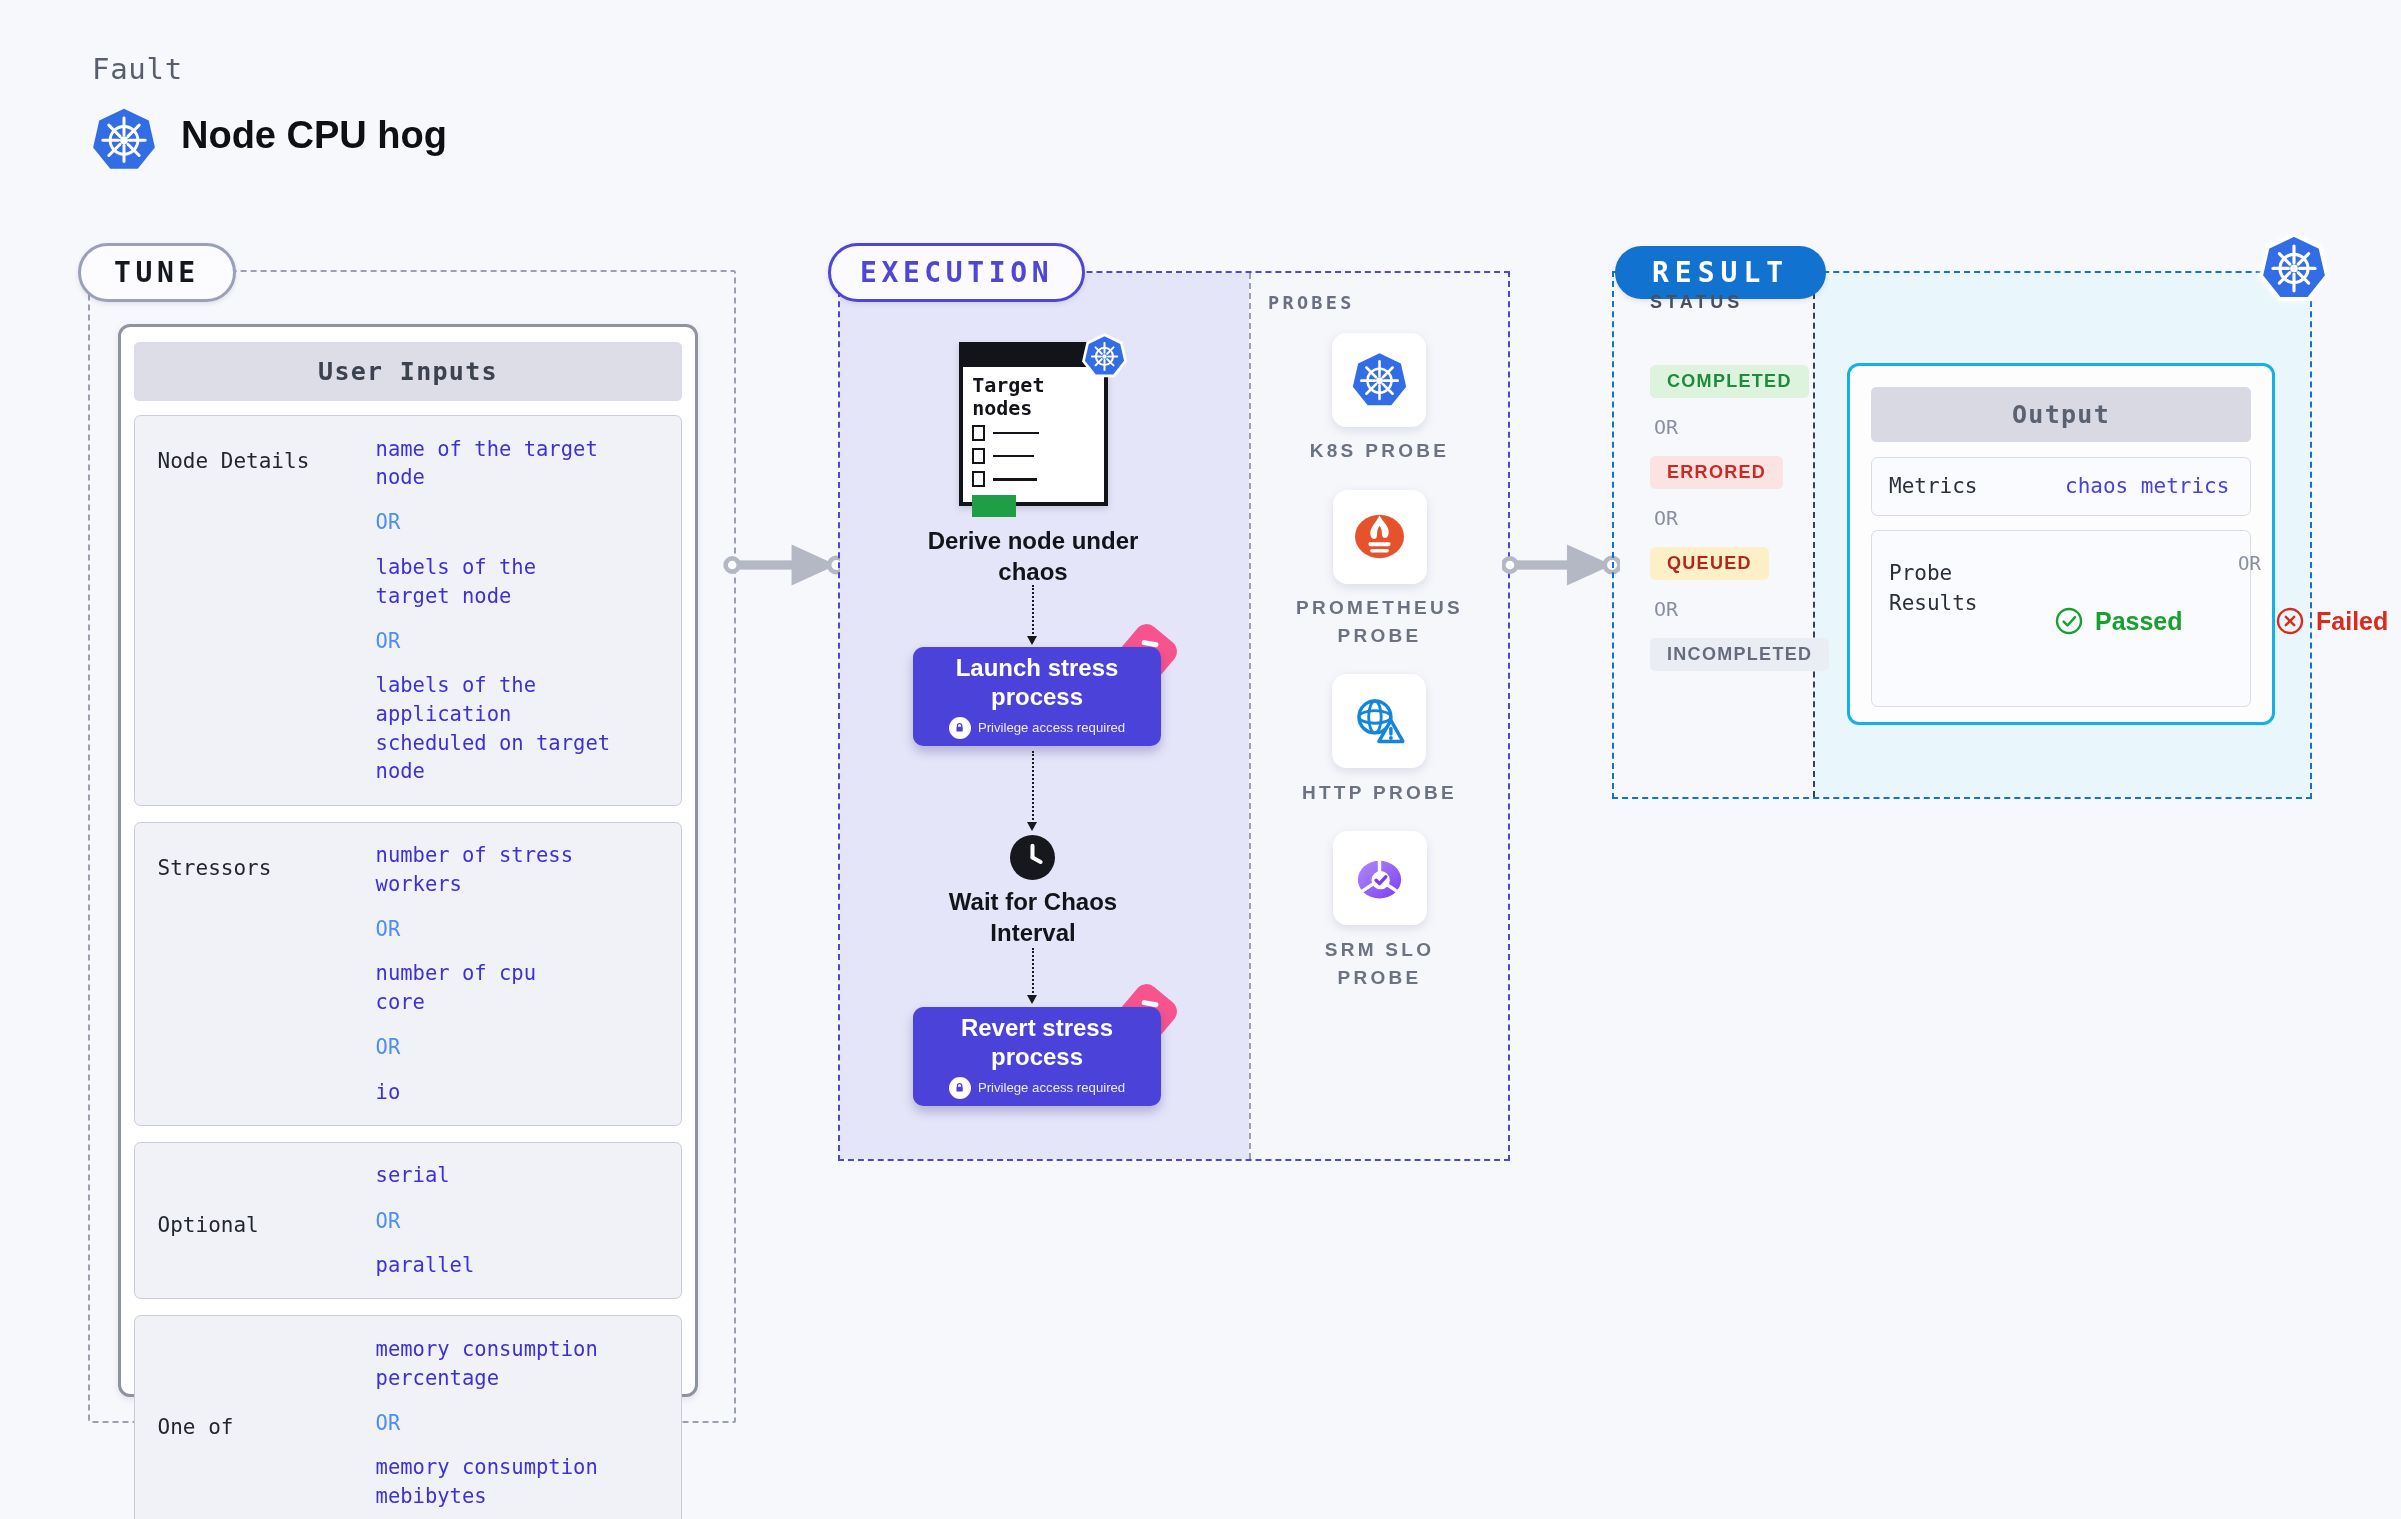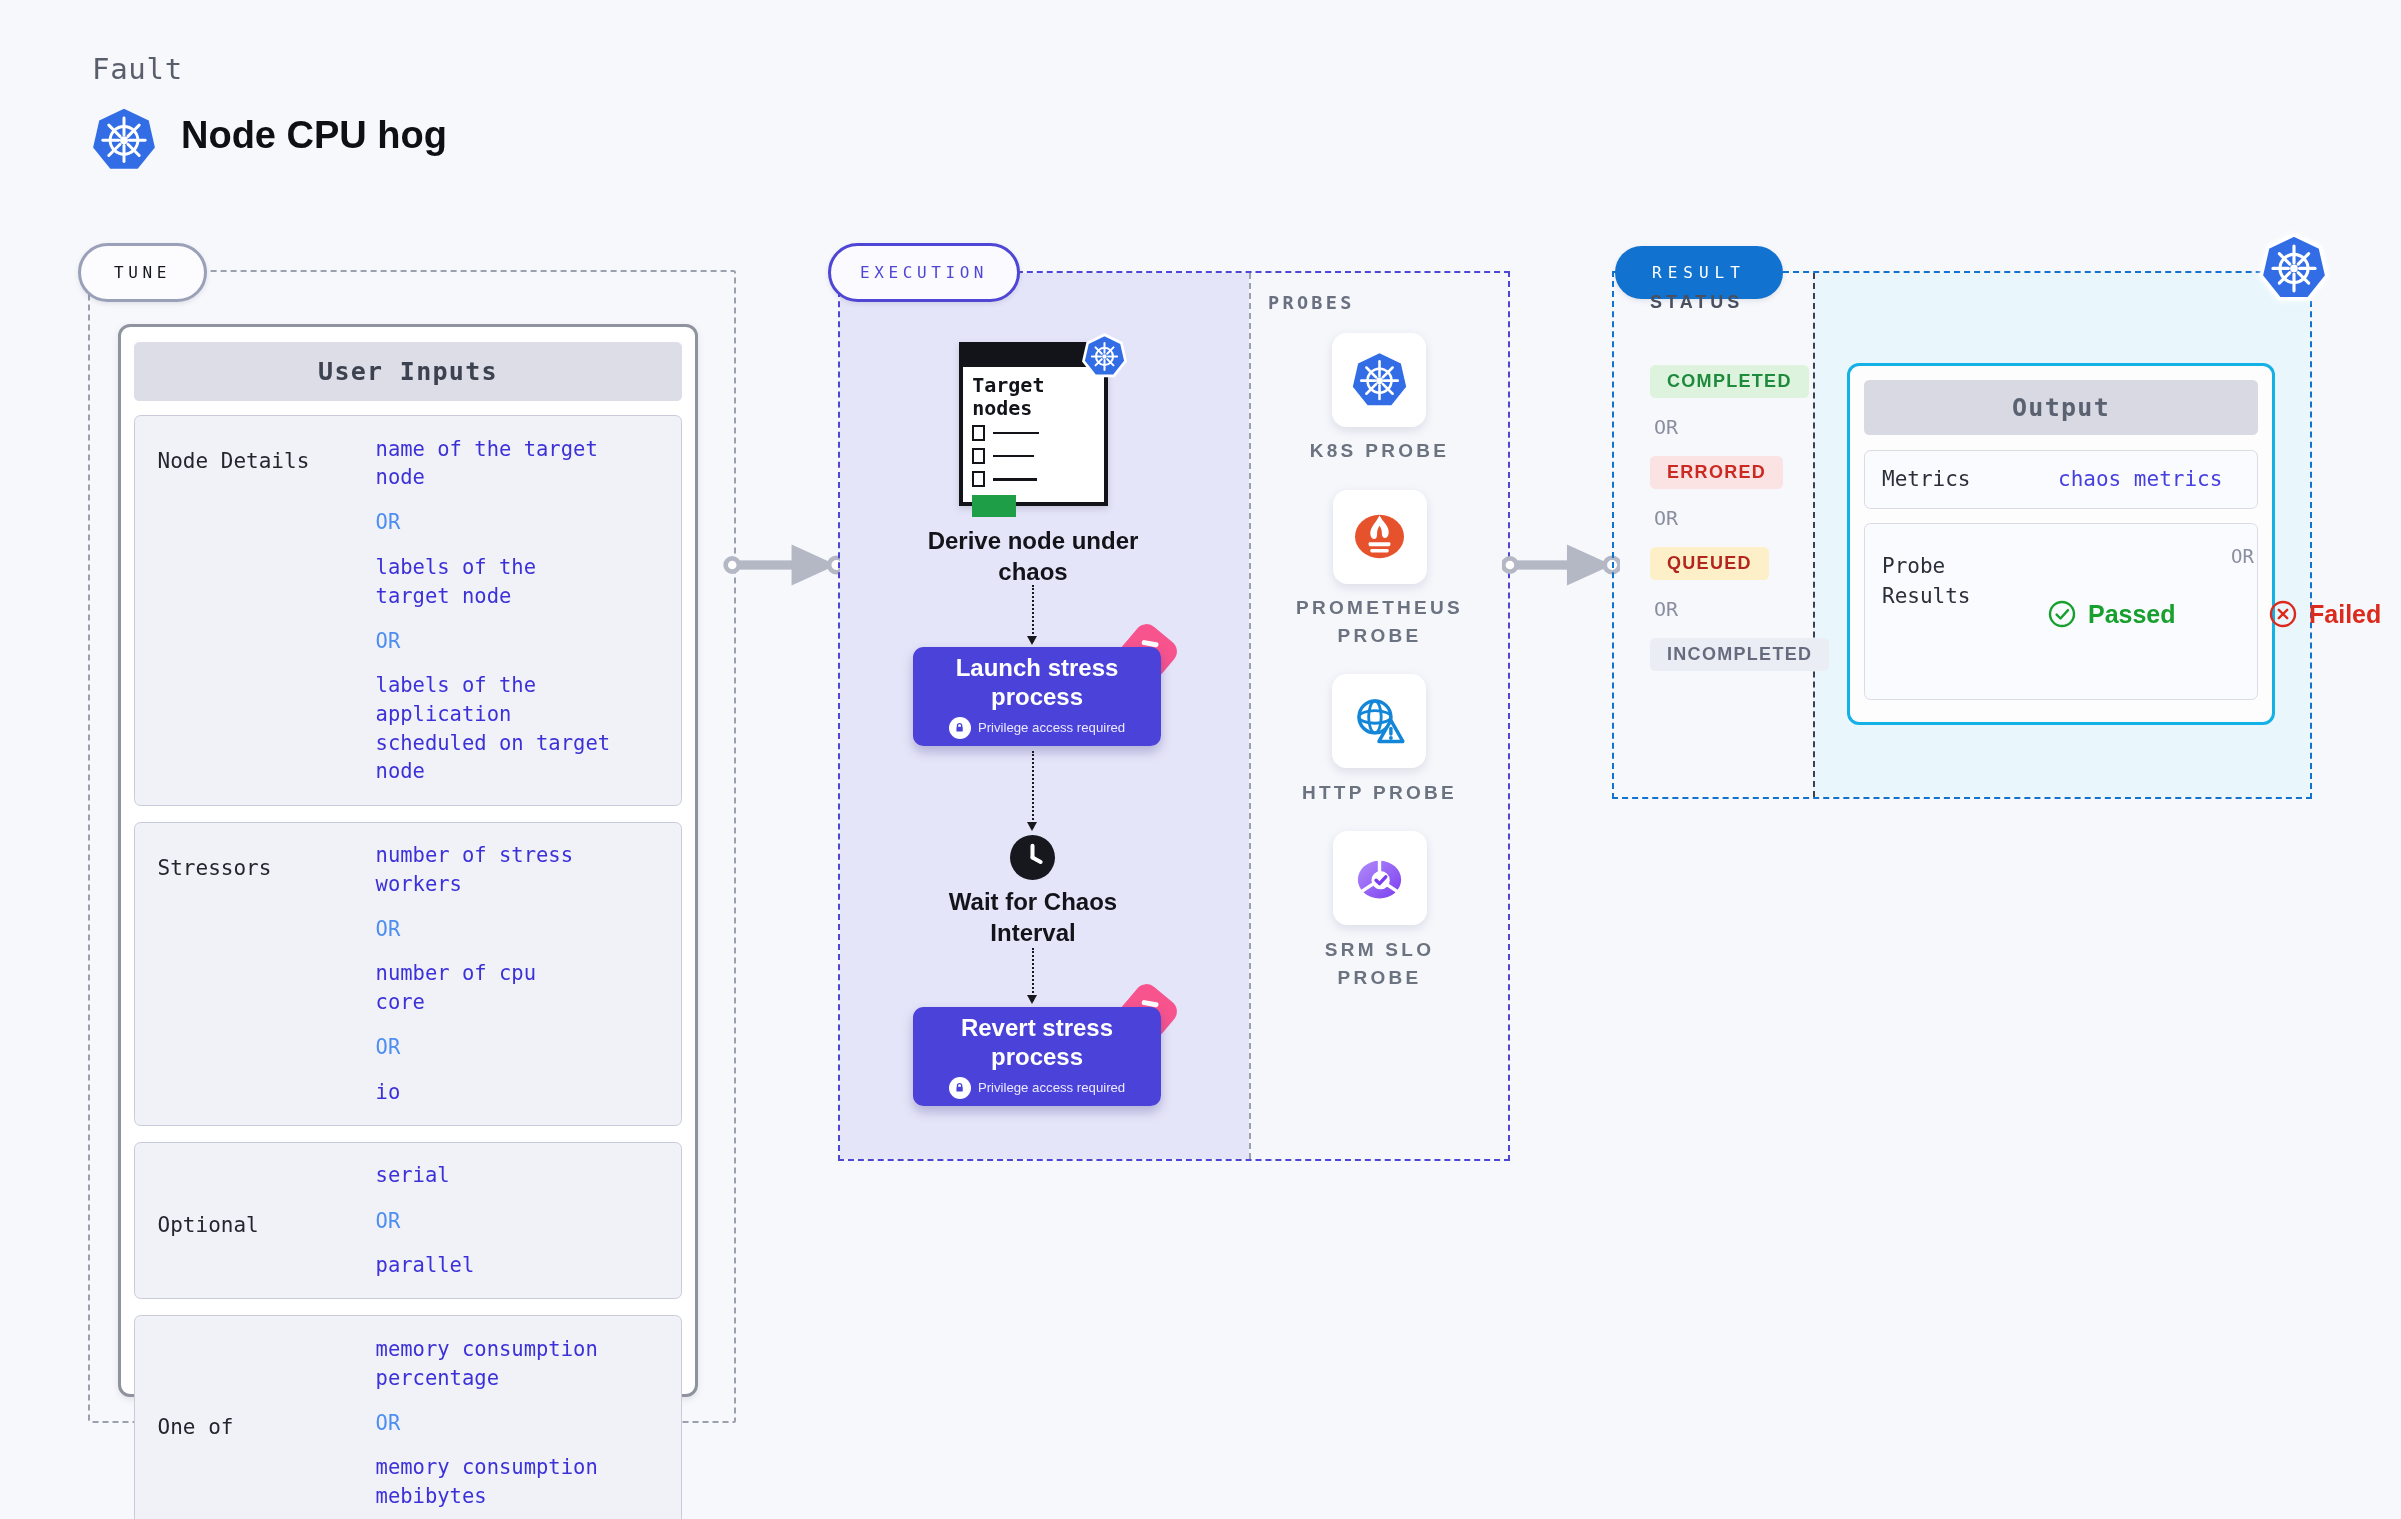--- a/index.html
+++ b/index.html
@@ -9,21 +9,21 @@
   .mono{font-family:"DejaVu Sans Mono","Liberation Mono",monospace;}
   .sans{font-family:"Liberation Sans","DejaVu Sans",sans-serif;}
 
   
   .kicker{left:92px;top:52px;font-size:29px;color:#585e6b;letter-spacing:0.7px;}
   .page-title{left:181px;top:114px;font-size:38px;font-weight:bold;color:#0e1013;}
   .hdr-k8s{left:91px;top:106px;width:66px;height:66px;}
 
   
   .pill{position:absolute;display:flex;align-items:center;justify-content:center;
-        border-radius:660px;font-weight:normal;font-size:16px;letter-spacing:4.6px;height:53px;
+        border-radius:660px;font-weight:bold;font-size:28px;letter-spacing:4.6px;height:53px;
         box-shadow:0 2px 5.3px rgba(60,64,90,.12);}
   .pill-tune{left:78px;top:243px;padding:0 33px;background:#fcfcfe;border:3.3px solid #9aa0b8;color:#16181f;}
   .pill-exec{left:828px;top:243px;padding:0 29px;background:#fbfbff;border:3.3px solid #4f46d6;color:#4f46d6;}
   .pill-result{left:1615px;top:246px;padding:0 37px;background:#1272cf;border:none;color:#fff;letter-spacing:6px;}
 
   
   .tune-box{left:88px;top:270px;width:644px;height:1149px;border:2.6px dashed #9aa0ad;border-radius:2.6px;}
   .ui-card{left:118px;top:324px;width:580px;height:1073px;background:#fff;border:3.3px solid #8e939e;border-radius:12px;
            box-shadow:0 2.6px 6.6px rgba(90,95,120,.12);box-sizing:border-box;padding:14.5px 13.2px;}
   .ui-header{height:59px;background:#dcdde6;border-radius:5.3px;display:flex;align-items:center;justify-content:center;
@@ -94,21 +94,21 @@
   .status-list{left:1650px;top:365px;display:flex;flex-direction:column;align-items:flex-start;gap:17px;}
   .status-badge{padding:6px 17px;border-radius:5.3px;font-size:18px;font-weight:bold;letter-spacing:1.3px;
                 font-family:"Liberation Sans","DejaVu Sans",sans-serif;}
   .st-completed{color:#1d8a3c;background:#def3de;}
   .st-errored{color:#cb2a23;background:#fbe3e3;}
   .st-queued{color:#b3261e;background:#fdf0c8;}
   .st-incompleted{color:#666c7e;background:#ebedf4;}
   .or-gray{font-size:20px;color:#8a8fa0;margin-left:4px;}
 
   .output-card{left:1847px;top:363px;width:428px;height:362px;background:#fdfdfe;border:3.3px solid #14b1e7;border-radius:12px;
-               box-sizing:border-box;padding:14px;}
+               box-sizing:border-box;padding:21px;}
   .output-header{height:55px;background:#d9d9e3;border-radius:5.3px;display:flex;align-items:center;justify-content:center;
                  font-size:25px;font-weight:bold;color:#5a6170;letter-spacing:1.3px;}
   .out-row{border:1.3px solid #d9dce3;border-radius:6.6px;background:#fafbfe;display:flex;margin-top:14.5px;
            box-sizing:border-box;padding:16px 17px;}
   .out-label{flex:0 0 139px;font-size:21px;color:#2a2f3a;white-space:pre-line;line-height:1.45;}
   .metrics-value{font-size:21px;color:#4740e0;margin-left:37px;align-self:center;}
   .pr-col{display:flex;gap:14.5px;}
   .pr-line{display:flex;align-items:center;gap:10.6px;}
   .passed-text{font-size:25px;font-weight:bold;color:#18a02e;font-family:"Liberation Sans","DejaVu Sans",sans-serif;}
   .failed-text{font-size:25px;font-weight:bold;color:#dc2b1c;font-family:"Liberation Sans","DejaVu Sans",sans-serif;}

